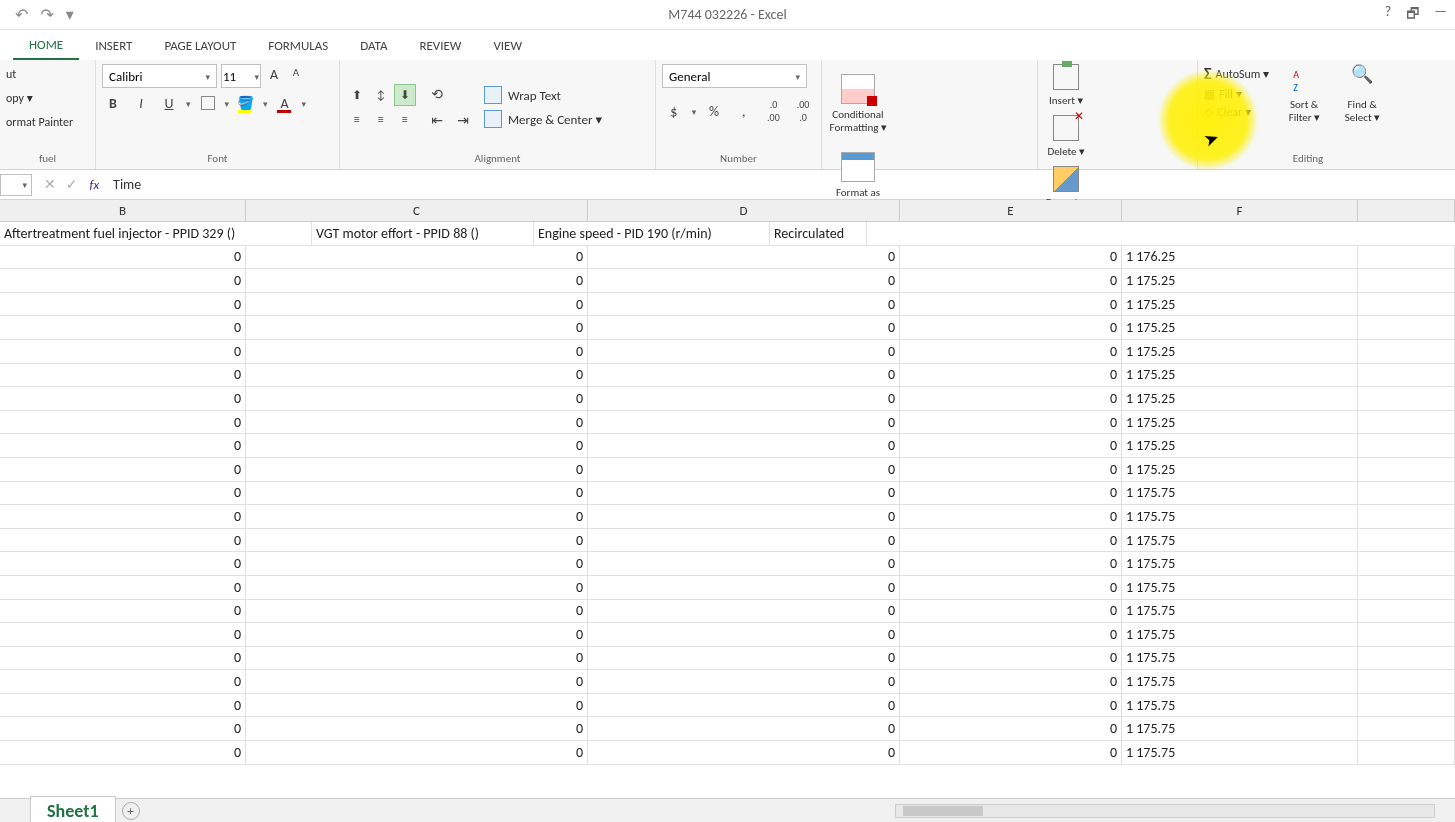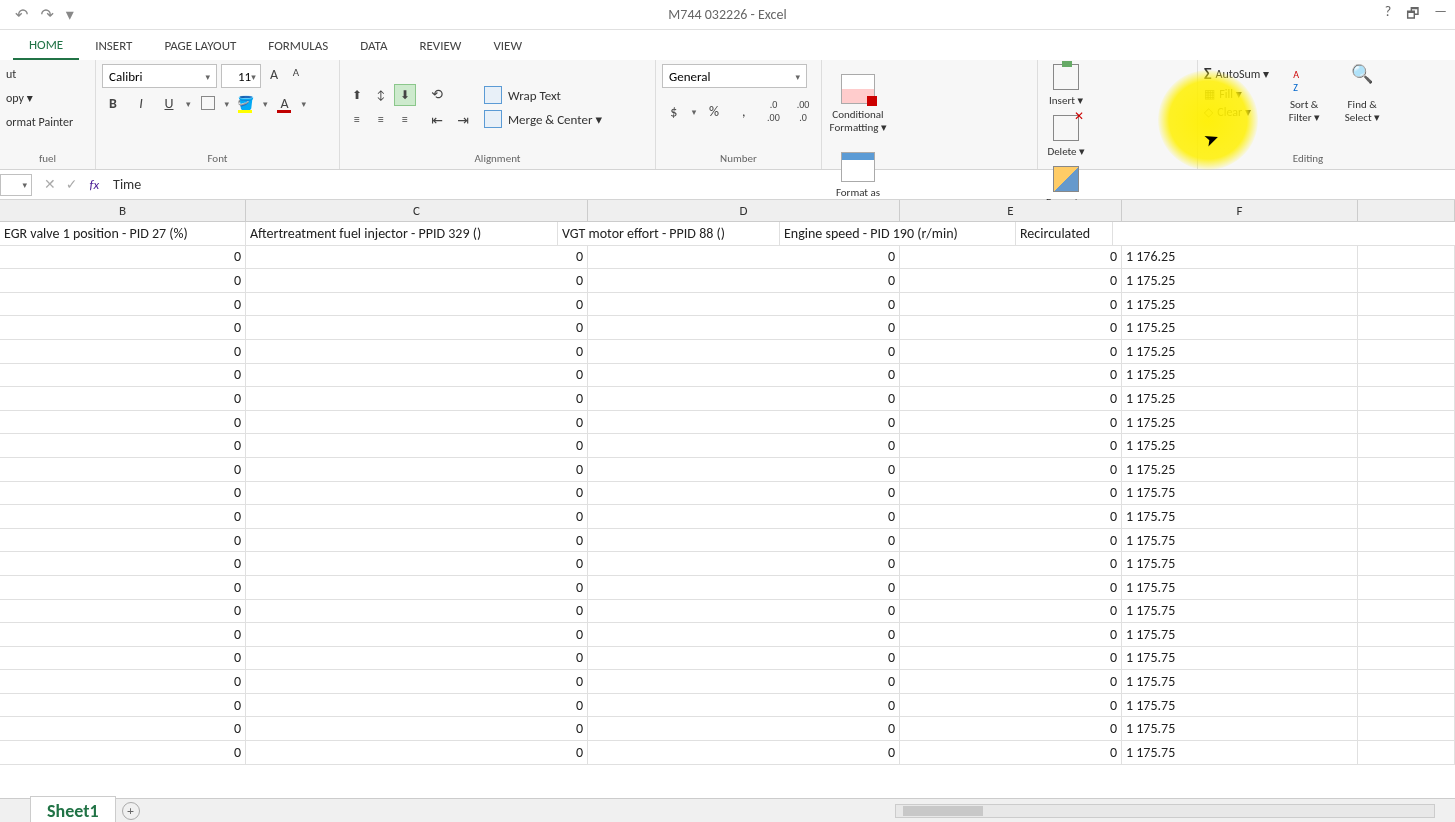--- a/index.html
+++ b/index.html
@@ -20,21 +20,21 @@
 
 .ribbon { height: 110px; display: flex; background: #f7f7f7; border-bottom: 1px solid #d4d4d4; }
 .group { border-right: 1px solid #ddd; padding: 4px 6px 2px 6px; display: flex; flex-direction: column; justify-content: space-between; height: 100%; }
 .group-content { display: flex; flex-direction: column; gap: 4px; flex: 1; }
 .group-label { text-align: center; font-size: 11px; color: #666; padding: 2px 0; position: relative; }
 
 .clipboard-items { font-size: 12px; color: #333; line-height: 20px; }
 
 .font-row1 { display: flex; gap: 4px; align-items: center; }
 .font-name { width: 115px; height: 24px; border: 1px solid #c0c0c0; background: #fff; font-size: 13px; padding: 2px 6px; display:flex; align-items:center; justify-content:space-between;}
-.font-size { width: 40px; height: 24px; border: 1px solid #c0c0c0; background: #fff; font-size: 13px; padding: 2px 16px; display:flex; align-items:center; justify-content:space-between;}
+.font-size { width: 40px; height: 24px; border: 1px solid #c0c0c0; background: #fff; font-size: 13px; padding: 2px 1px; display:flex; align-items:center; justify-content:space-between;}
 .dd { color:#666; font-size:9px; }
 .font-grow, .font-shrink { width: 18px; height: 20px; font-size: 12px; text-align: center; color:#444;}
 .font-row2 { display: flex; gap: 6px; align-items: center; }
 .btn-icon { width: 22px; height: 22px; display: flex; align-items: center; justify-content: center; font-size: 14px; color: #444; }
 .bold { font-weight: bold; }
 .italic { font-style: italic; }
 .underline { text-decoration: underline; }
 .border-btn { border: 1px solid #888; width: 14px; height: 14px; }
 .fill-color { position: relative; }
 .fill-color::after { content:""; position:absolute; bottom:1px; left:3px; width:14px; height:3px; background:#ffff00;}
@@ -311,21 +311,20 @@
 <div class="grid-wrap">
   <div class="col-headers">
     <div class="col-h col-B">B</div>
     <div class="col-h col-C">C</div>
     <div class="col-h col-D">D</div>
     <div class="col-h col-E">E</div>
     <div class="col-h col-F">F</div>
     <div class="col-h col-G"></div>
   </div>
   <div class="data-row">
-    <div class="cell header-cell c-B">EGR valve 1 position - PID 27 (%)</div>
     <div class="cell header-cell c-D">Aftertreatment fuel injector - PPID 329 ()</div>
     <div class="cell header-cell c-E">VGT motor effort - PPID 88 ()</div>
     <div class="cell header-cell c-F">Engine speed - PID 190 (r/min)</div>
     <div class="cell header-cell c-G">Recirculated</div>
   </div>
   <div id="data-rows">
       <div class="data-row">
         <div class="cell num c-B">0</div>
         <div class="cell num c-C">0</div>
         <div class="cell num c-D">0</div>

